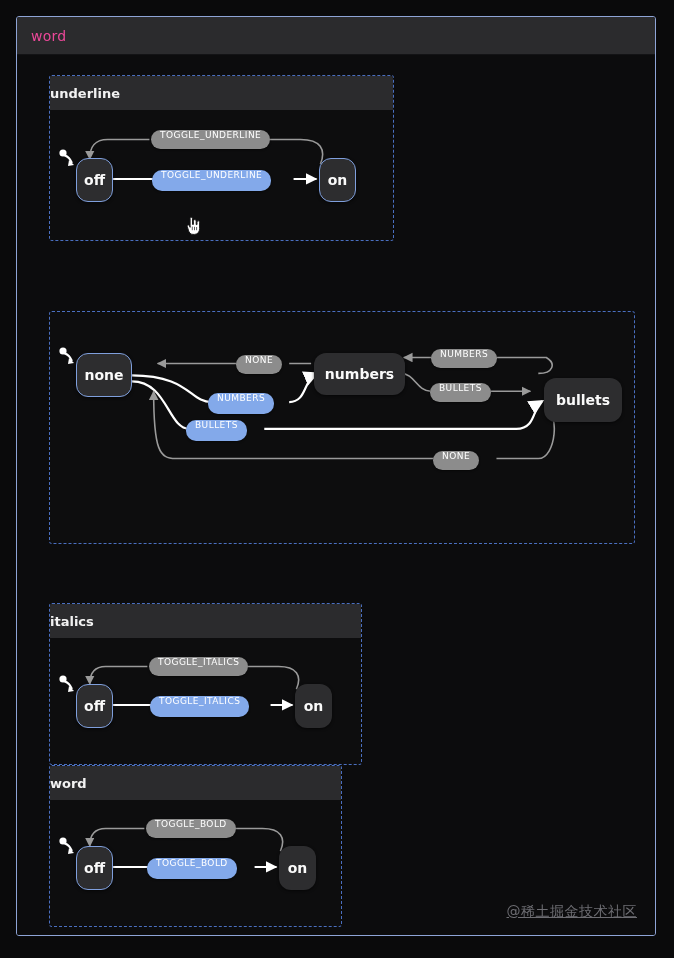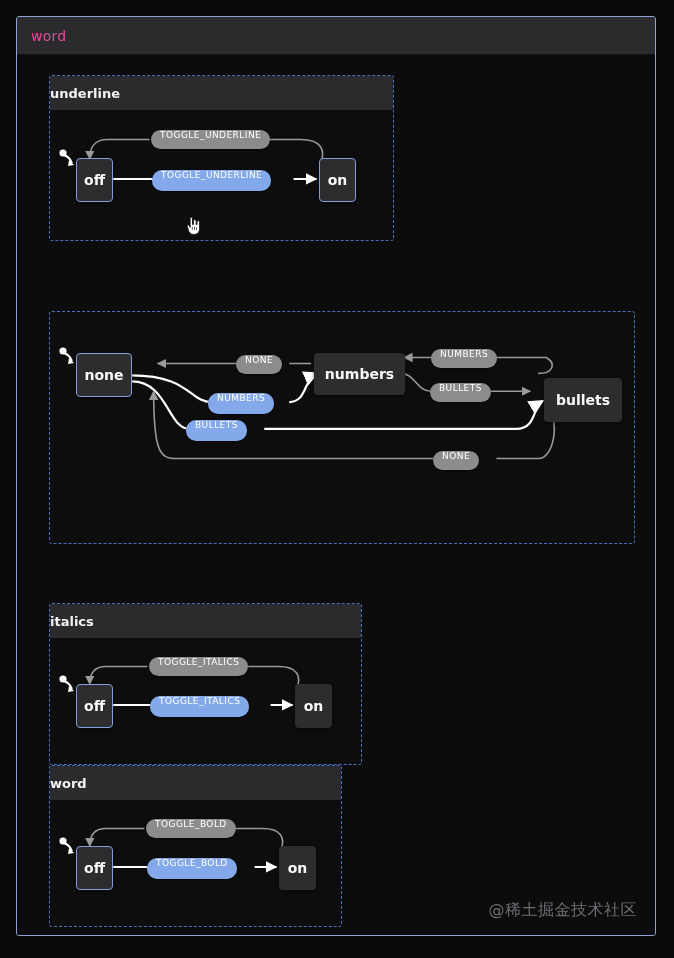--- a/index.html
+++ b/index.html
@@ -81,21 +81,21 @@
     width: 100%;
     height: 100%;
     overflow: visible;
     pointer-events: none;
   }
 
   
   .state-node {
     position: absolute;
     background: #2d2d2f;
-    border-radius: 4px;
+    border-radius: 12px;
     display: flex;
     align-items: center;
     justify-content: center;
     color: #fafafa;
     font-size: 14px;
     font-weight: bold;
     box-sizing: border-box;
     box-shadow: 0 1px 3px rgba(0,0,0,0.6);
     z-index: 3;
   }
@@ -143,23 +143,24 @@
     z-index: 20;
     pointer-events: none;
   }
 
   
   #watermark {
     position: absolute;
     right: 18px;
     bottom: 14px;
     color: #6d6d72;
-    font-size: 16px;
+    font-size: 14px;
     letter-spacing: 0.5px;
     z-index: 10;
+    text-decoration: underline;
   }
 </style>
 </head>
 <body>
 
 <div id="machine-frame">
 
   <div id="machine-header">
     <span class="title">word</span>
   </div>

